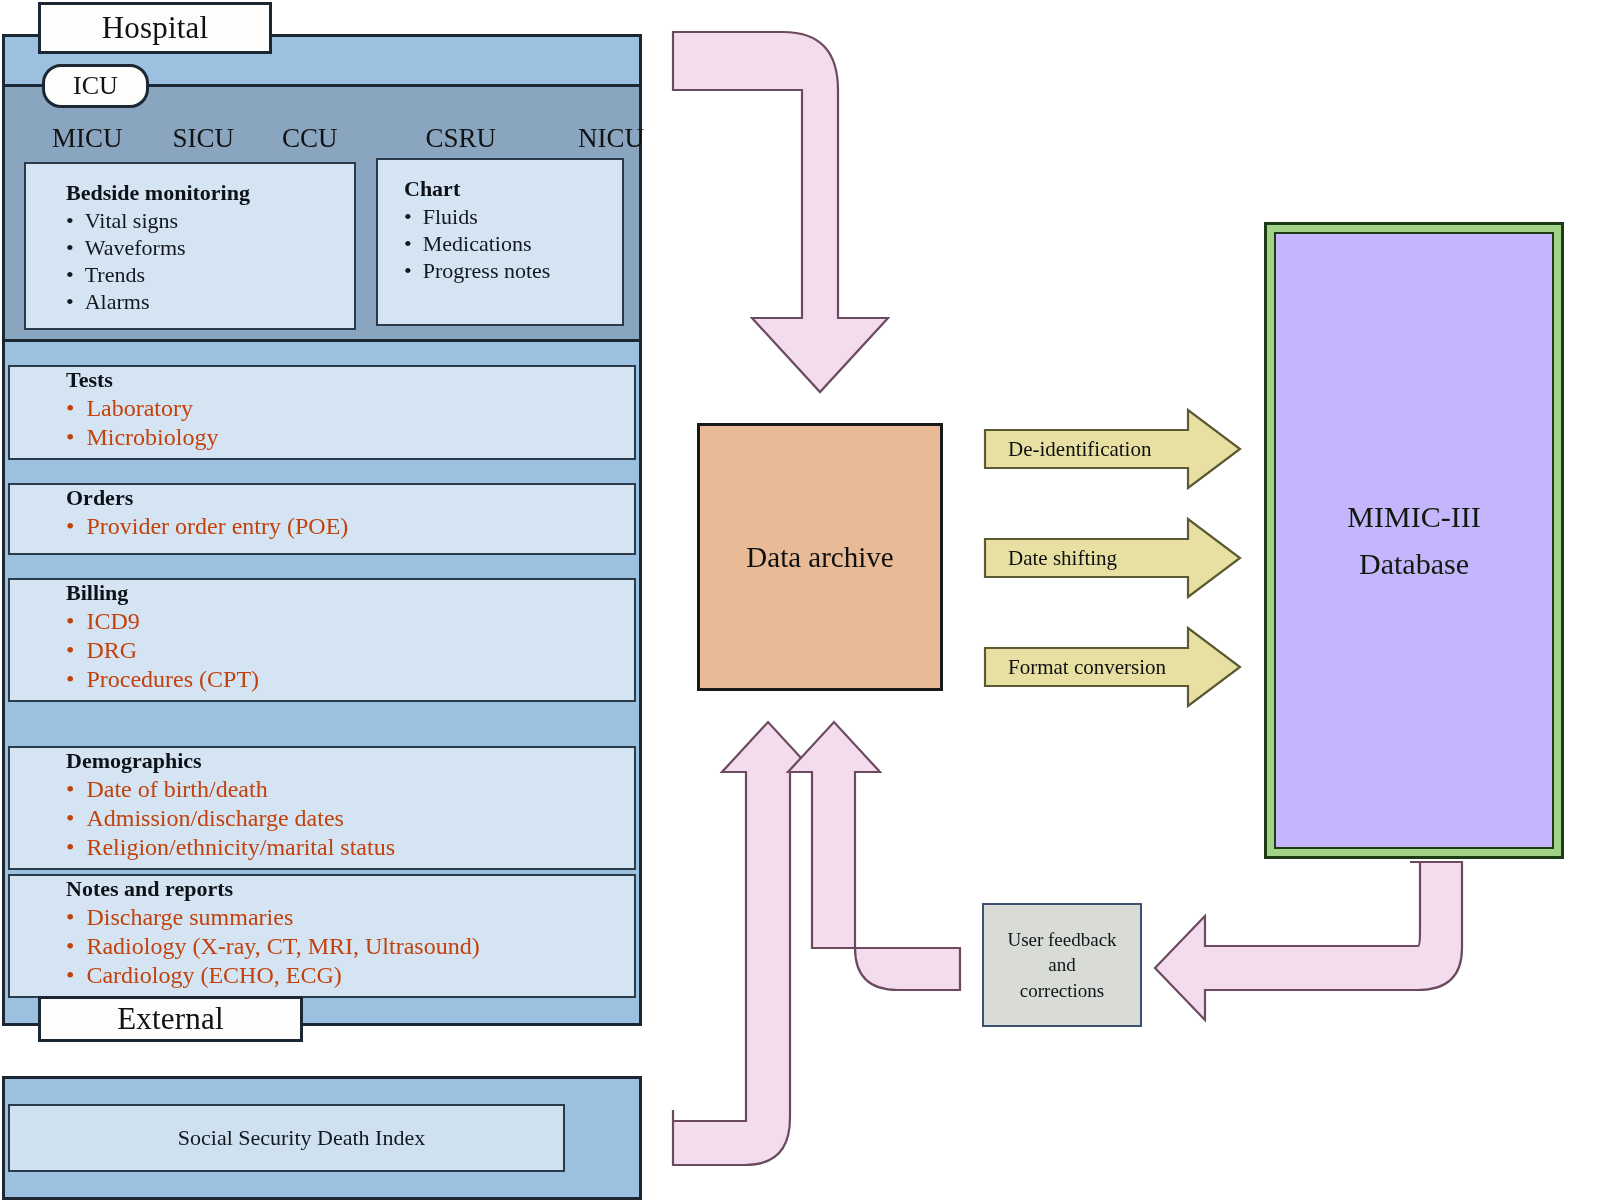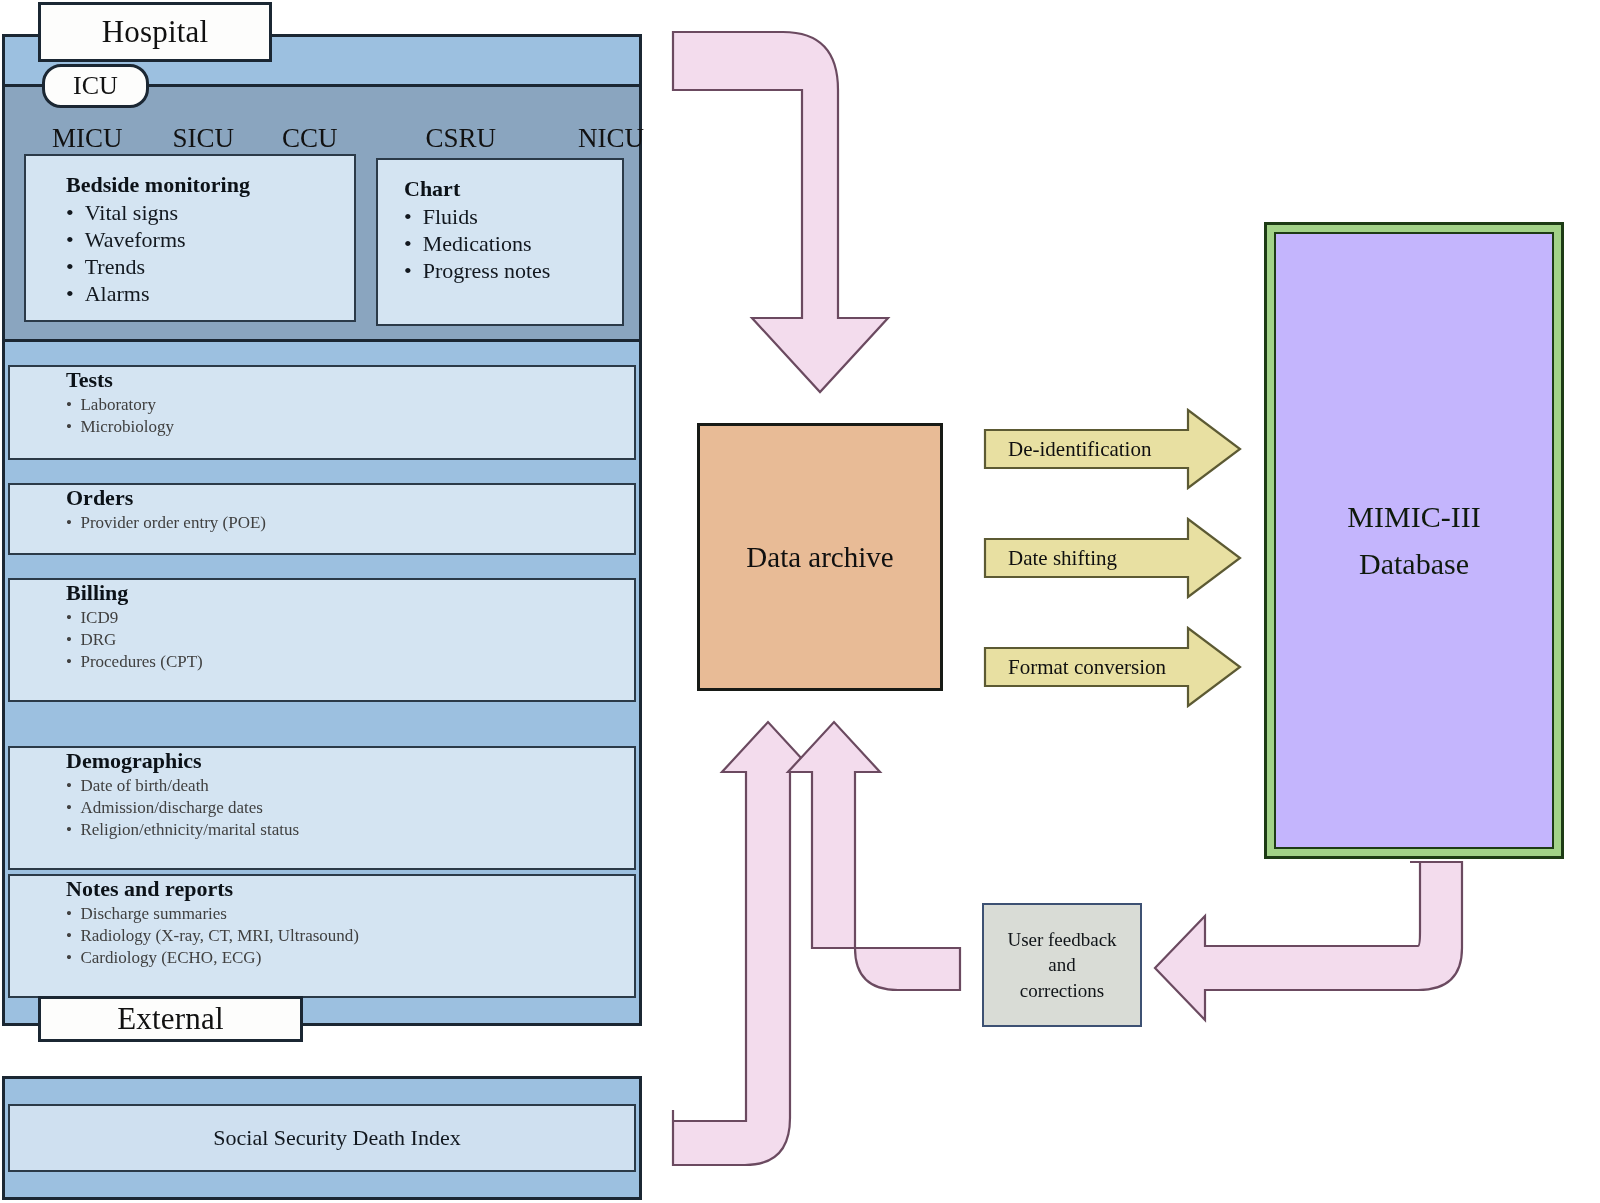--- a/index.html
+++ b/index.html
@@ -10,65 +10,65 @@
   .abs{position:absolute;box-sizing:border-box;}
 
   
   #hospital-panel{left:2px;top:34px;width:640px;height:992px;
       background:#9cc0e0;border:3px solid #1b2733;}
   #icu-panel{left:2px;top:84px;width:640px;height:258px;
       background:#8aa5bf;border:3px solid #1b2733;}
 
   .white-tab{background:#fdfdfc;border:3px solid #1b2733;display:flex;
       align-items:center;justify-content:center;z-index:40;}
-  #hospital-tab{left:38px;top:2px;width:234px;height:60px;align-items:center;}
+  #hospital-tab{left:38px;top:2px;width:234px;height:52px;align-items:center;}
   #external-tab{left:38px;top:996px;width:265px;height:46px;}
   .white-tab span{font-size:31px;color:#111111;letter-spacing:.2px;}
 
   #icu-tab{position:absolute;left:42px;top:64px;width:101px;height:38px;
       background:#fdfdfc;border:3px solid #1b2733;border-radius:19px;
       display:flex;align-items:center;justify-content:center;z-index:41;}
   #icu-tab span{font-size:26px;color:#111111;}
 
   
   #unit-row{left:34px;top:120px;width:580px;height:36px;display:flex;
       align-items:center;z-index:20;}
   #unit-row .unit{font-size:27px;color:#111111;}
   #unit-row .unit:nth-child(1){margin-left:18px;}
   #unit-row .unit:nth-child(2){margin-left:50px;}
   #unit-row .unit:nth-child(3){margin-left:48px;}
   #unit-row .unit:nth-child(4){margin-left:88px;}
   #unit-row .unit:nth-child(5){margin-left:82px;}
 
   
   .icu-box{background:#d4e4f2;border:2px solid #2b3a48;padding:14px 0 0 0;z-index:20;}
-  #bedside-box{left:24px;top:154px;width:332px;height:168px;}
+  #bedside-box{left:24px;top:162px;width:332px;height:168px;}
   #chart-box{left:376px;top:158px;width:248px;height:168px;}
 
   
   .panel{background:#d4e4f2;border:2px solid #2b3a48;z-index:15;}
   #panel-tests{left:8px;top:365px;width:628px;height:95px;}
   #panel-orders{left:8px;top:483px;width:628px;height:72px;}
   #panel-billing{left:8px;top:578px;width:628px;height:124px;}
   #panel-demo{left:8px;top:746px;width:628px;height:124px;}
   #panel-notes{left:8px;top:874px;width:628px;height:124px;}
 
   .blk-title{font-size:22px;font-weight:bold;color:#0c1218;margin:0 0 2px 56px;}
-  .blk-item{font-size:17px;color:#404040;margin:2px 0 2px 56px;}
+  .blk-item{font-size:24px;color:#c2410c;margin:2px 0 2px 56px;}
   .blk-item:before{content:"\2022\00a0\00a0";}
 
   .icu-title{font-size:22px;font-weight:bold;color:#0c1218;margin:2px 0 2px 40px;}
   .icu-item{font-size:22px;color:#12181f;margin:1px 0 1px 40px;}
   .icu-item:before{content:"\2022\00a0\00a0";}
   #chart-box .icu-title,#chart-box .icu-item{margin-left:26px;}
 
   
   #external-panel{left:2px;top:1076px;width:640px;height:124px;
       background:#9cc0e0;border:3px solid #1b2733;}
-  #panel-ssdi{left:8px;top:1104px;width:628px;height:68px;
+  #panel-ssdi{left:8px;top:1104px;width:557px;height:68px;
       background:#cfe0f0;border:2px solid #2b3a48;z-index:15;
       display:flex;align-items:center;justify-content:center;padding-left:30px;}
   #panel-ssdi span{font-size:22px;color:#12181f;}
 
   
   #data-archive{left:697px;top:423px;width:246px;height:268px;
       background:#e8bb96;border:3px solid #171a16;
       display:flex;align-items:center;justify-content:center;}
   #data-archive span{font-size:29px;color:#101010;}
 

